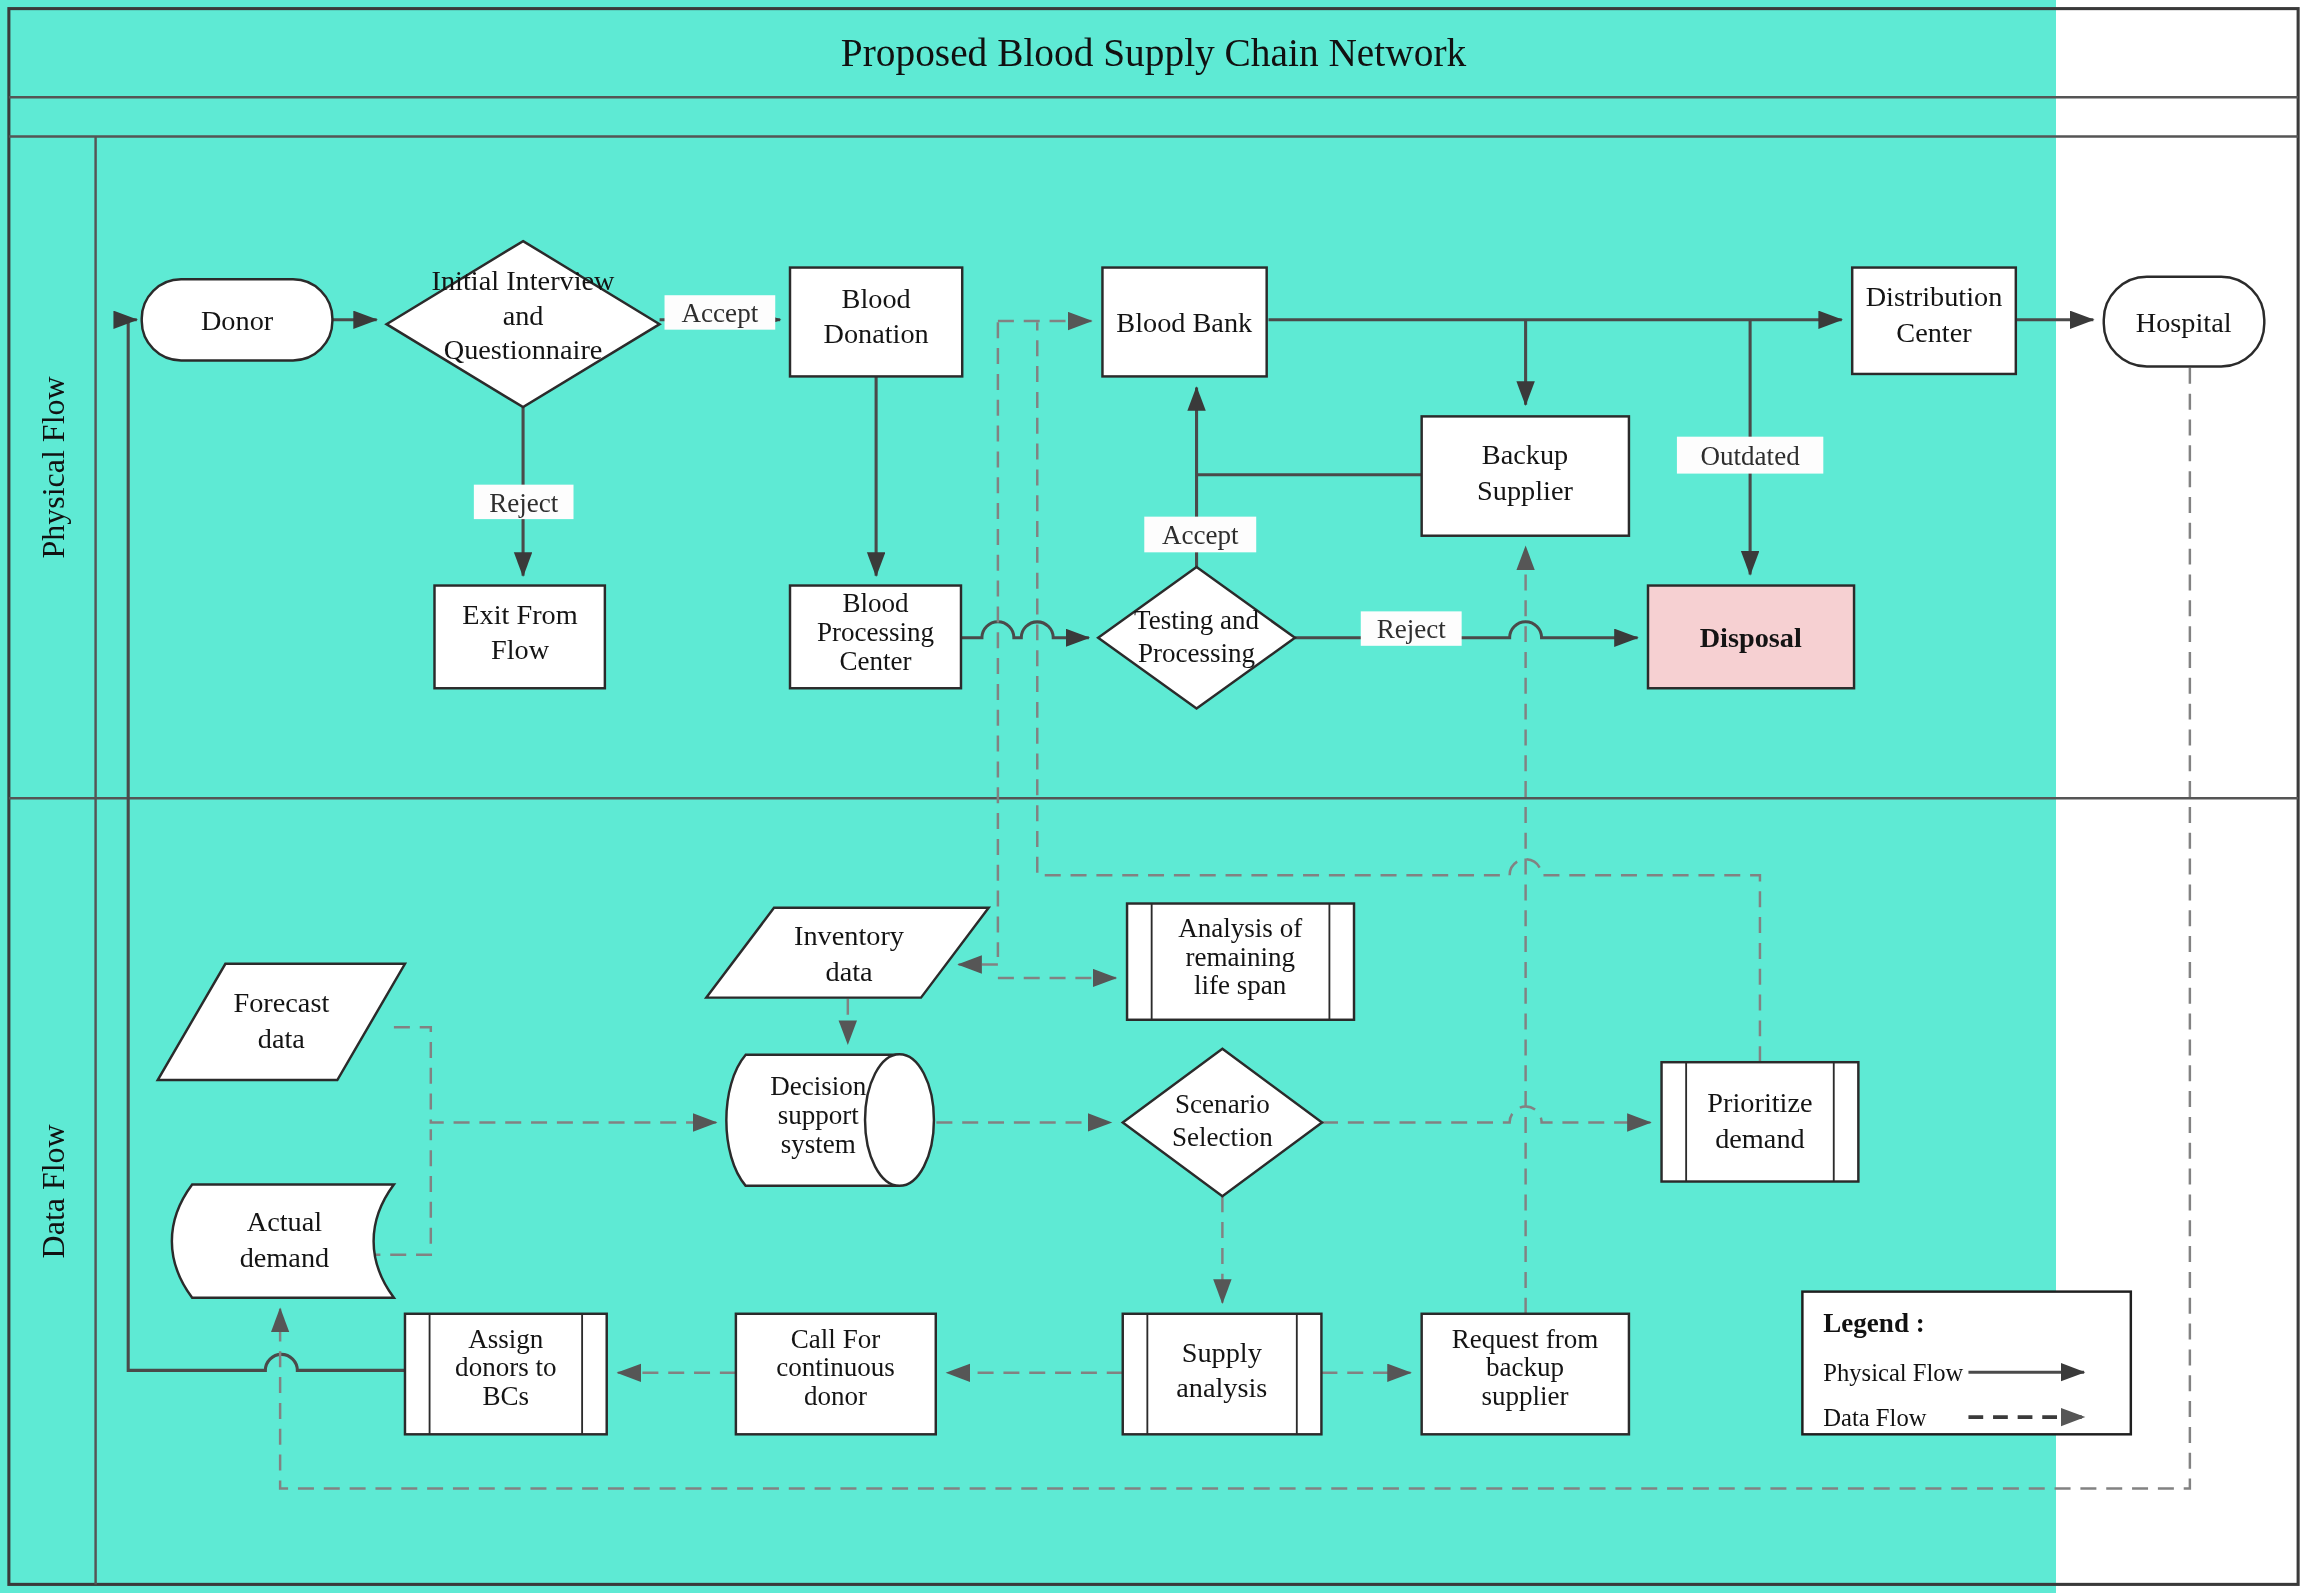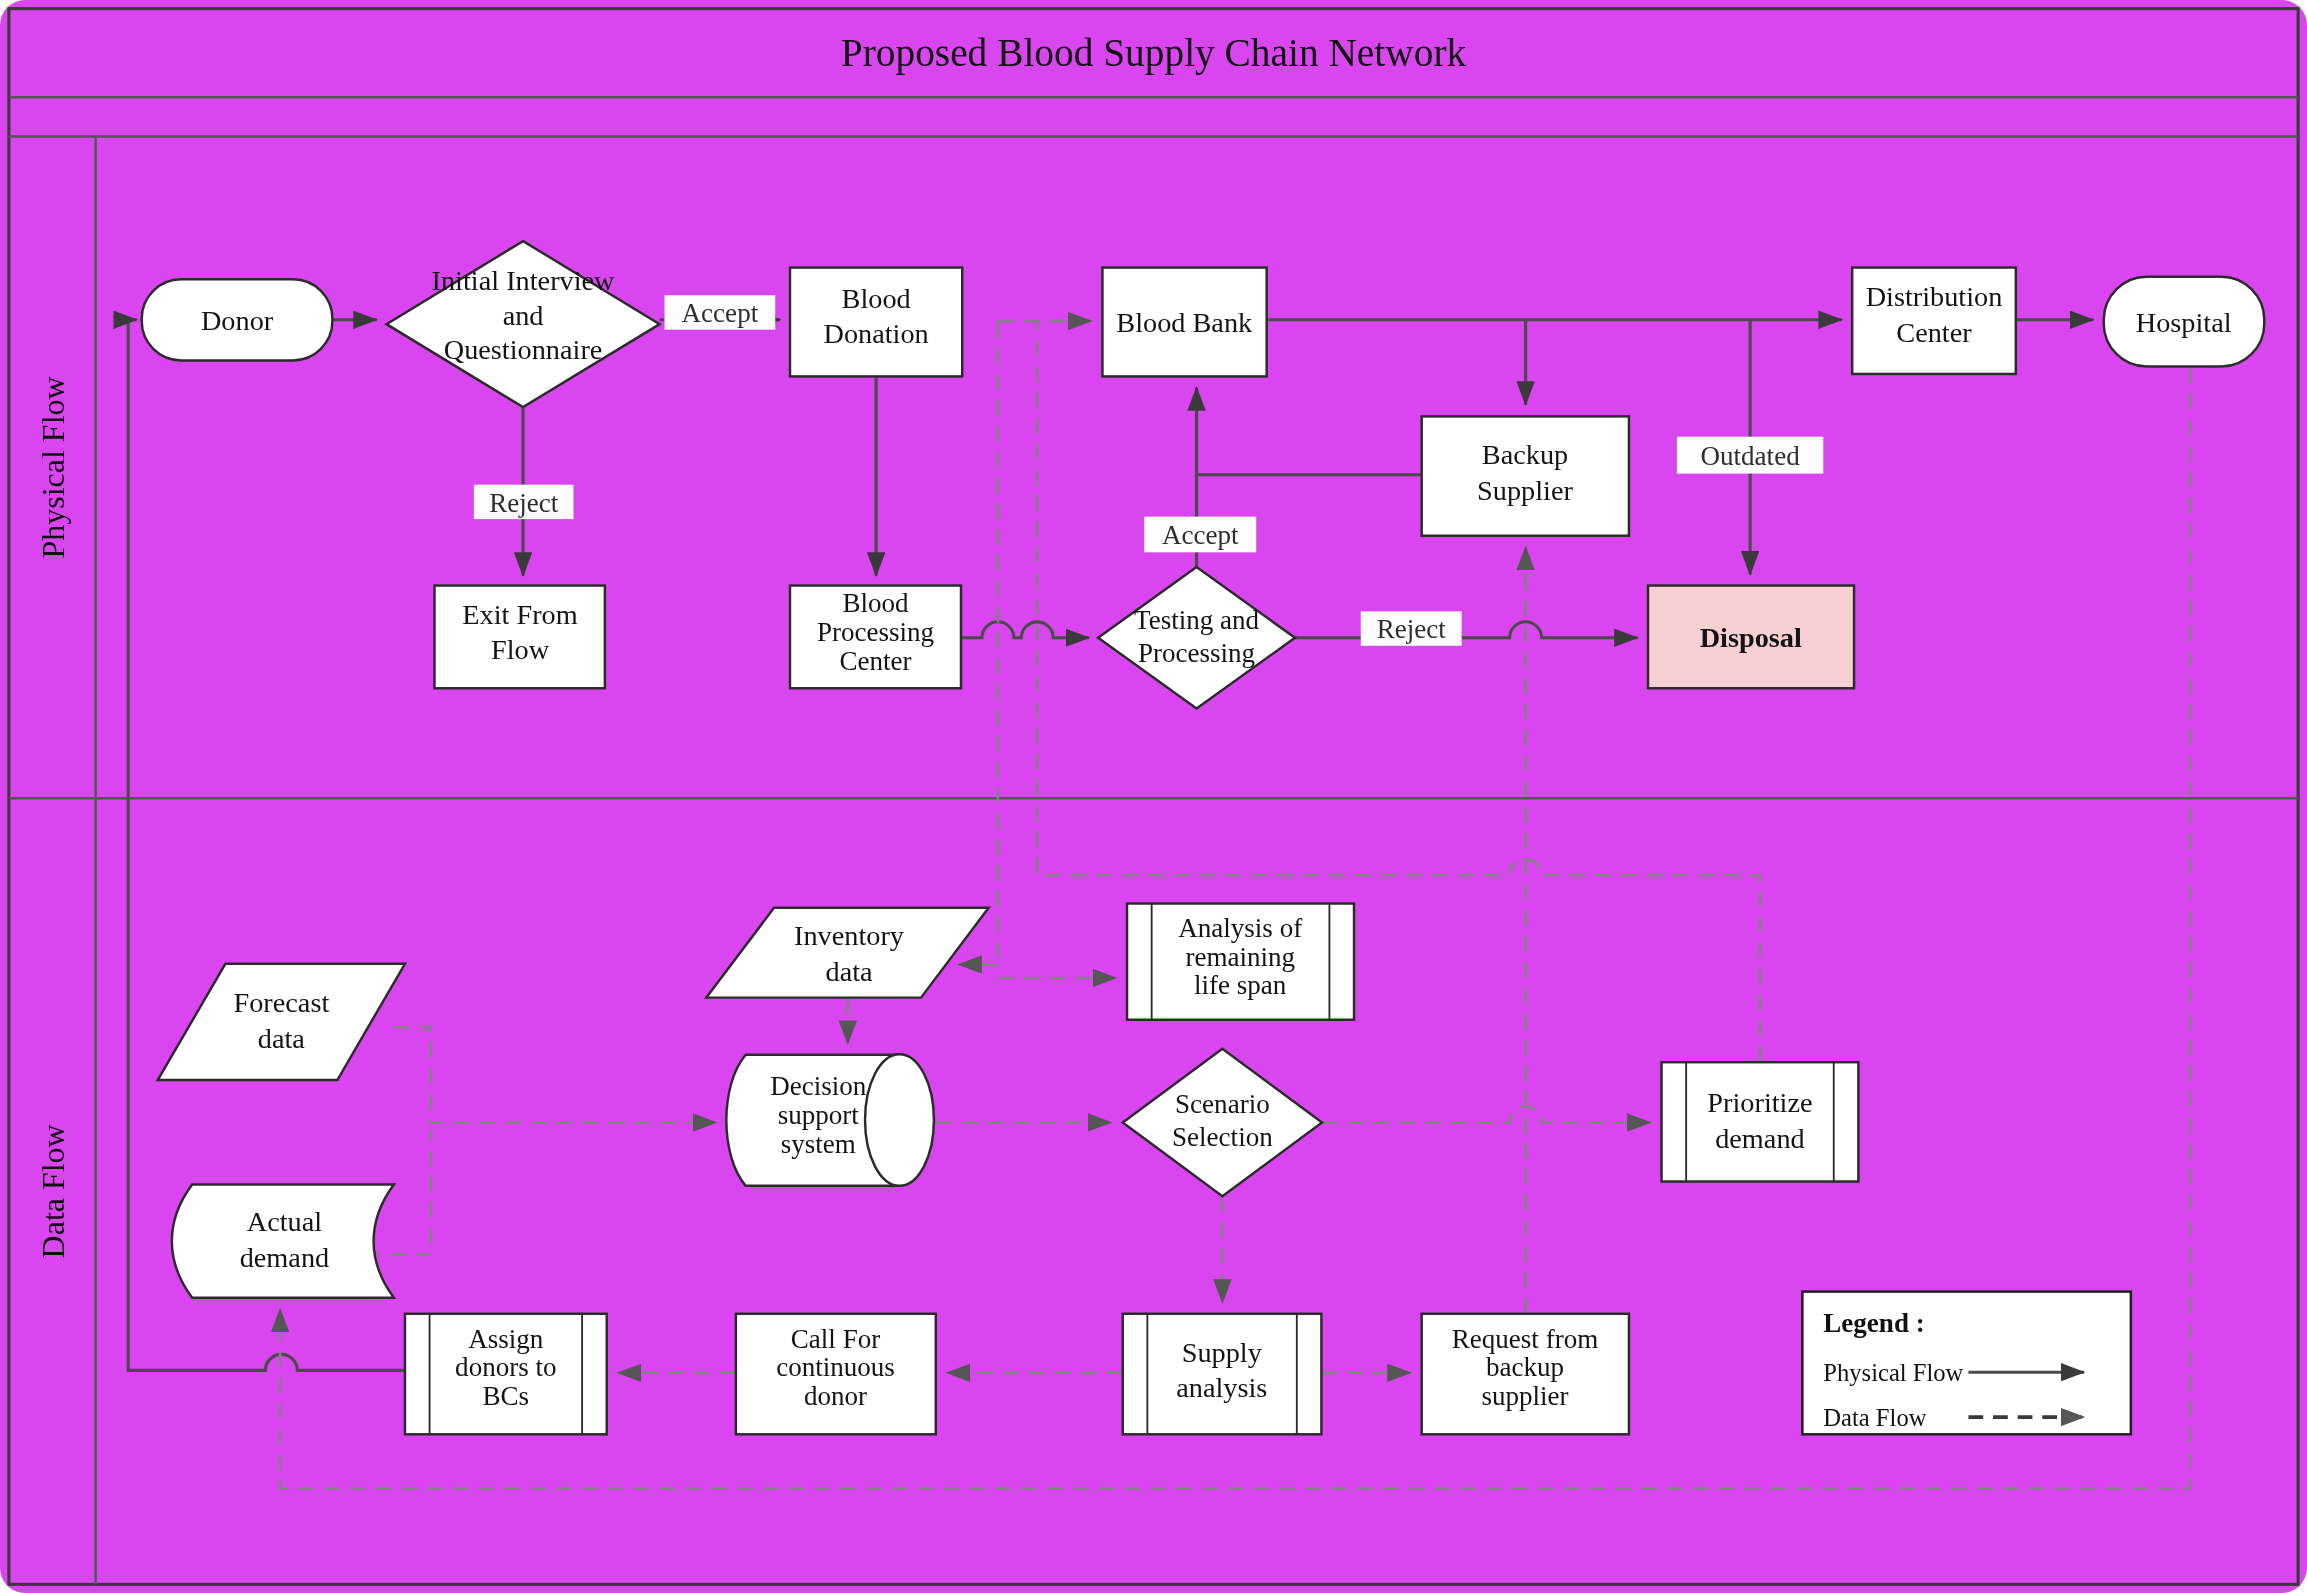--- a/index.html
+++ b/index.html
@@ -1,16 +1,16 @@
 <!DOCTYPE html>
 <html style="font-size:9.8px"><head>
 <meta charset="utf-8">
 <style>
   html,body{margin:0;padding:0;background:#ffffff;}
-  #stage{position:relative;width:2307px;height:1593px;background:#d946ef;font-family:"Liberation Serif",serif;border-radius:25px;}
+  #stage{position:relative;width:2056px;height:1593px;background:#5eead4;font-family:"Liberation Serif",serif;}
   svg{position:absolute;left:0;top:0;}
   .box{fill:#ffffff;stroke:#2b2b2b;stroke-width:4;}
   .pinkbox{stroke:#2b2b2b;stroke-width:4;}
   .inner{stroke:#2b2b2b;stroke-width:3;}
   .solid{fill:none;stroke:#4a4a4a;stroke-width:5;}
   .dash{fill:none;stroke:#828282;stroke-width:4;stroke-dasharray:26 16;}
   .frame{fill:none;stroke:#3a3a3a;stroke-width:5;}
   .frame2{fill:none;stroke:#555;stroke-width:4;}
   .node-t{font-family:"Liberation Serif",serif;font-size:46px;fill:#141414;text-anchor:middle;}
   .node-s{font-family:"Liberation Serif",serif;font-size:44px;fill:#141414;text-anchor:middle;}

